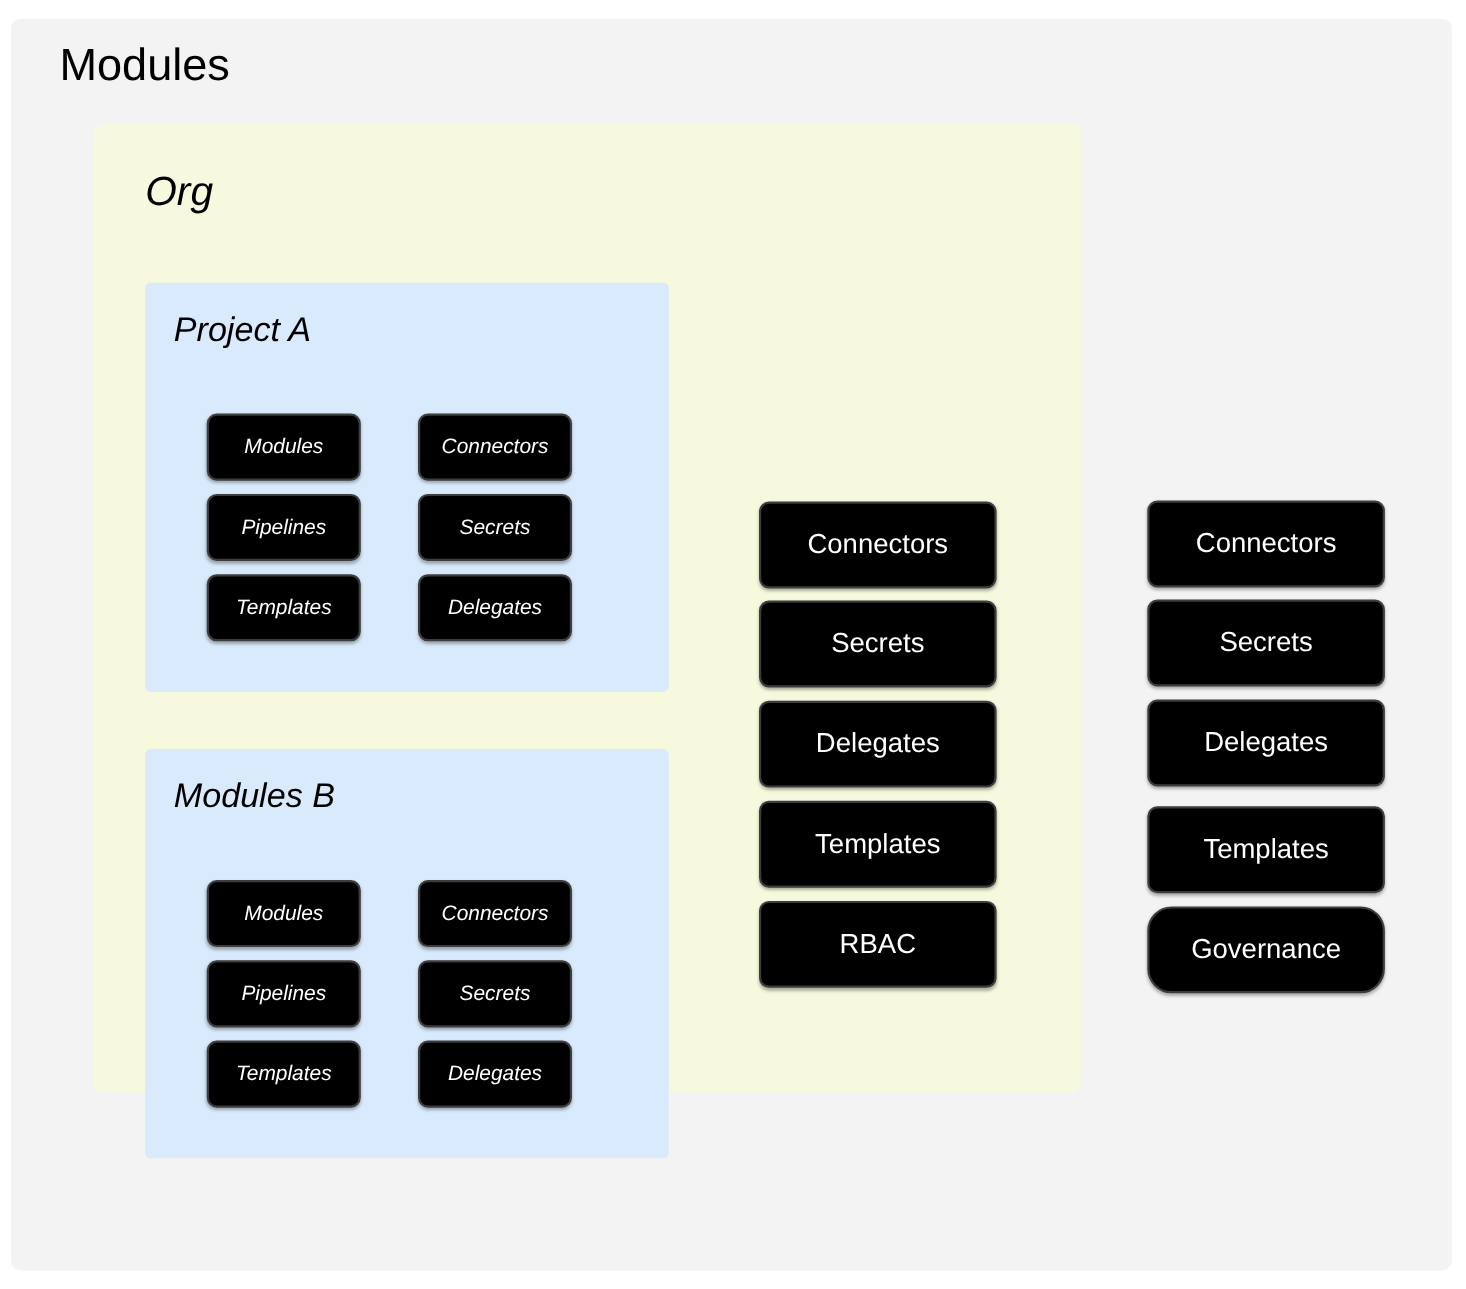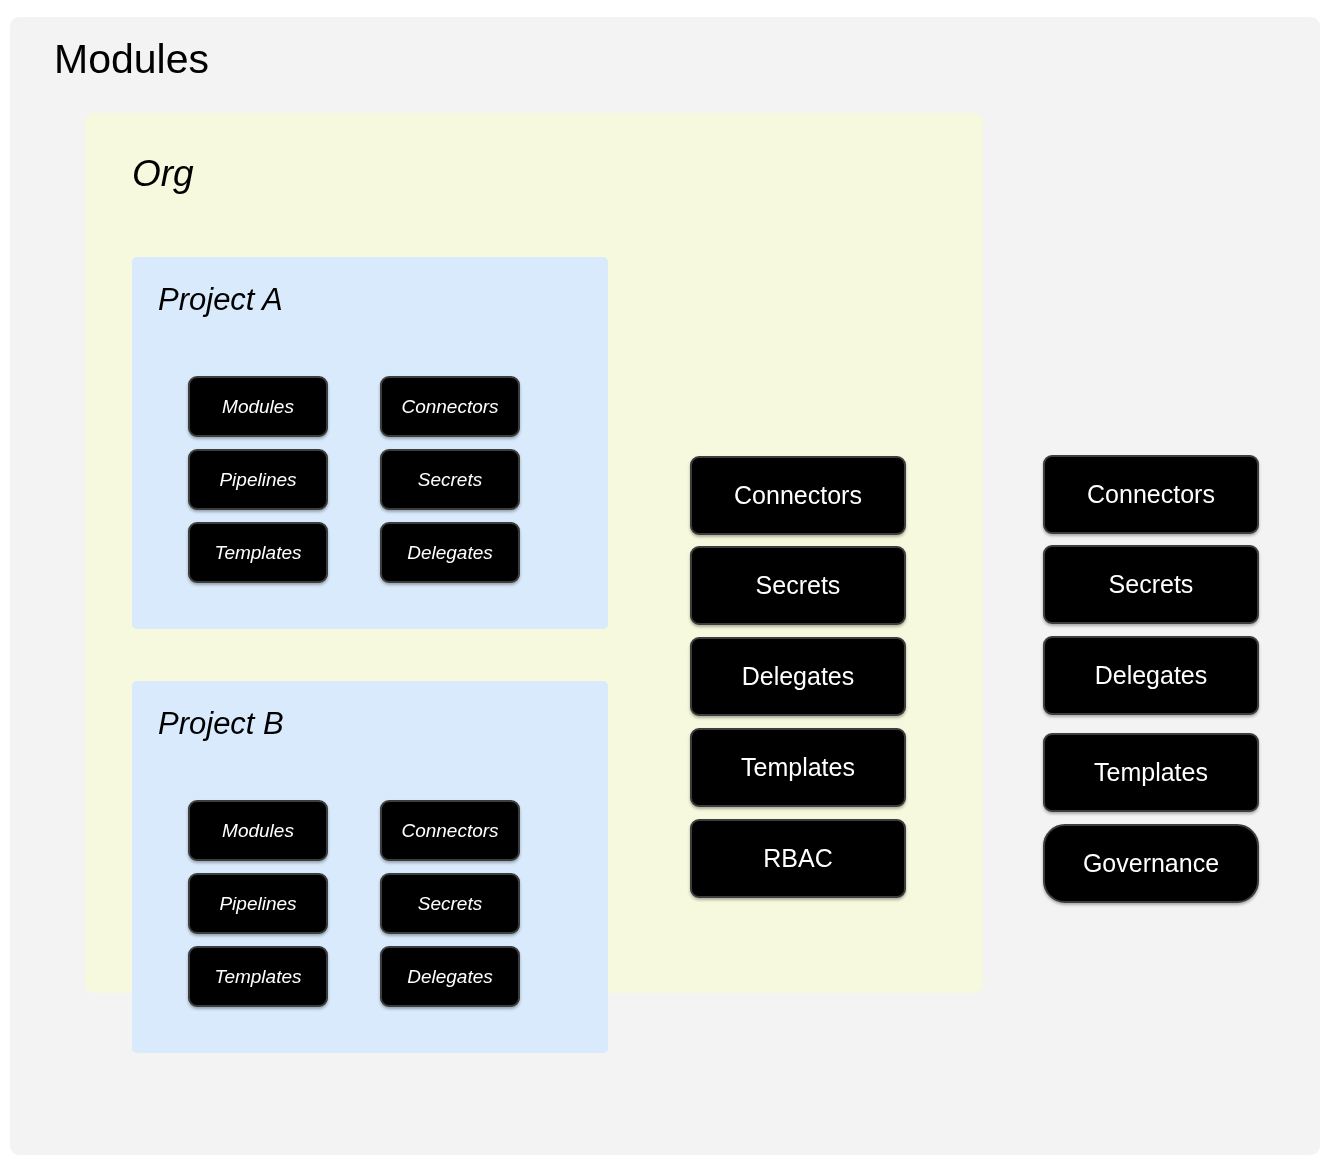--- a/index.html
+++ b/index.html
@@ -177,21 +177,21 @@
           <div class="node small col-1 row-1">
             <span>Secrets</span>
           </div>
           <div class="node small col-1 row-2">
             <span>Delegates</span>
           </div>
         </div>
       </div>
 
       <div class="project-panel project-b">
-        <div class="project-title">Project B</div>
+        <div class="project-title">Modules B</div>
         <div class="project-grid">
           <div class="node small col-0 row-0">
             <span>Modules</span>
           </div>
           <div class="node small col-0 row-1">
             <span>Pipelines</span>
           </div>
           <div class="node small col-0 row-2">
             <span>Templates</span>
           </div>

